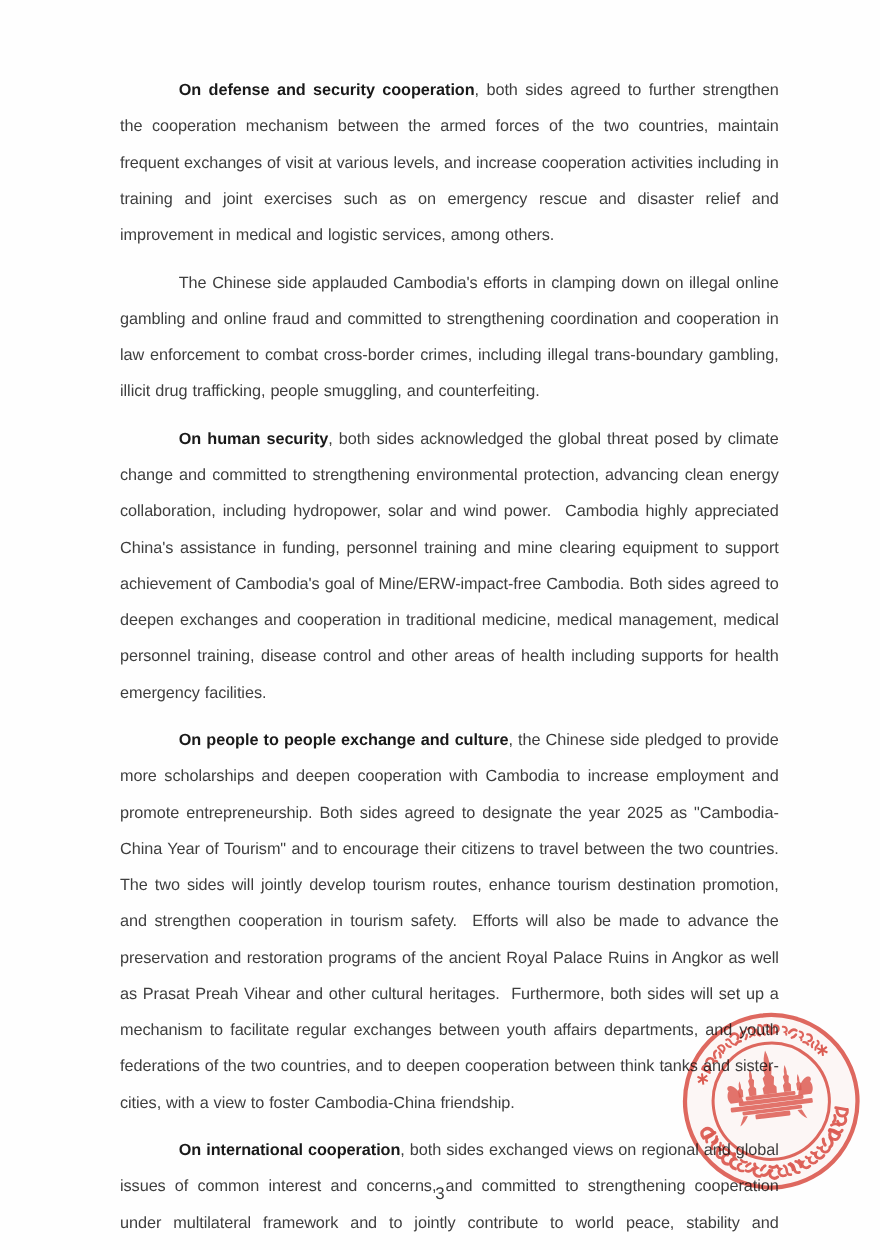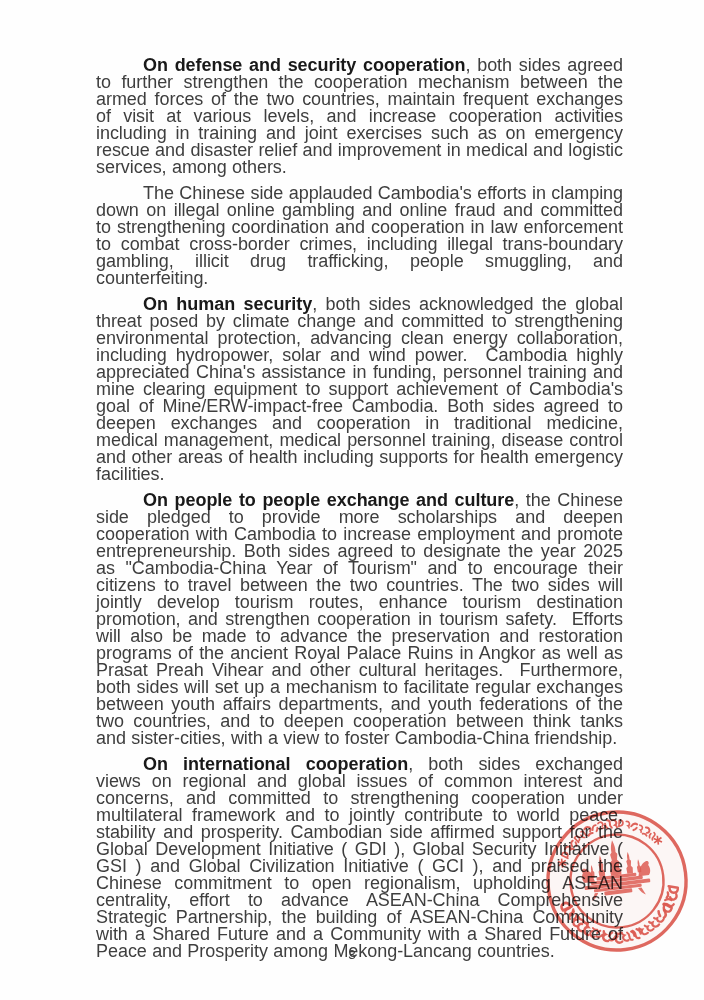--- a/index.html
+++ b/index.html
@@ -14,22 +14,22 @@
     position: absolute; inset: 0;
     background: #fefefe;
   }
   .content {
     position: absolute;
     left: 96px; top: 57px;
     width: 527px;
   }
   p.para {
     margin: 0 0 9px 0;
-    font-size: 18px;
-    line-height: 17px;
+    font-size: 13px;
+    line-height: 29px;
     color: #3e3e3e;
     text-align: justify;
     text-indent: 47px;
     letter-spacing: -0.05px;
     word-spacing: 0.4px;
   }
   p.para strong {
     color: #191919;
     font-weight: 700;
   }

